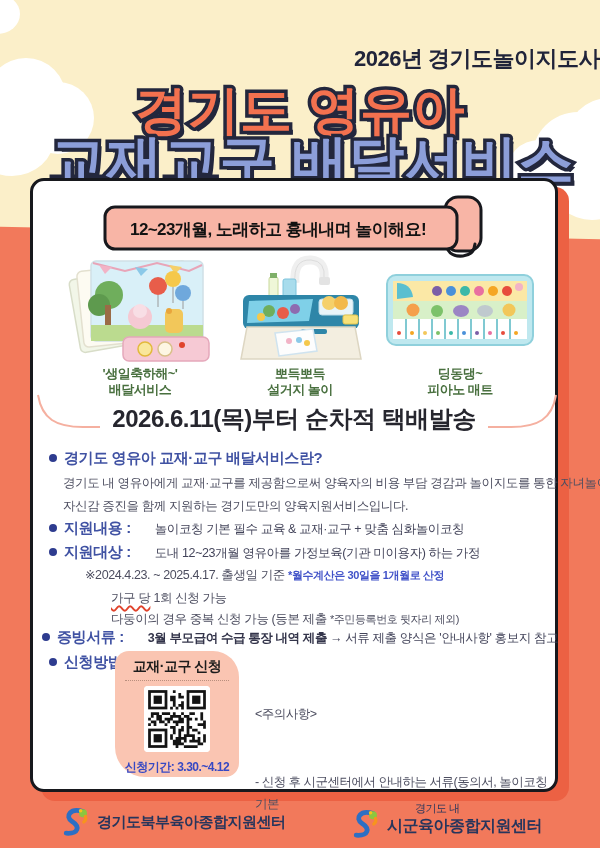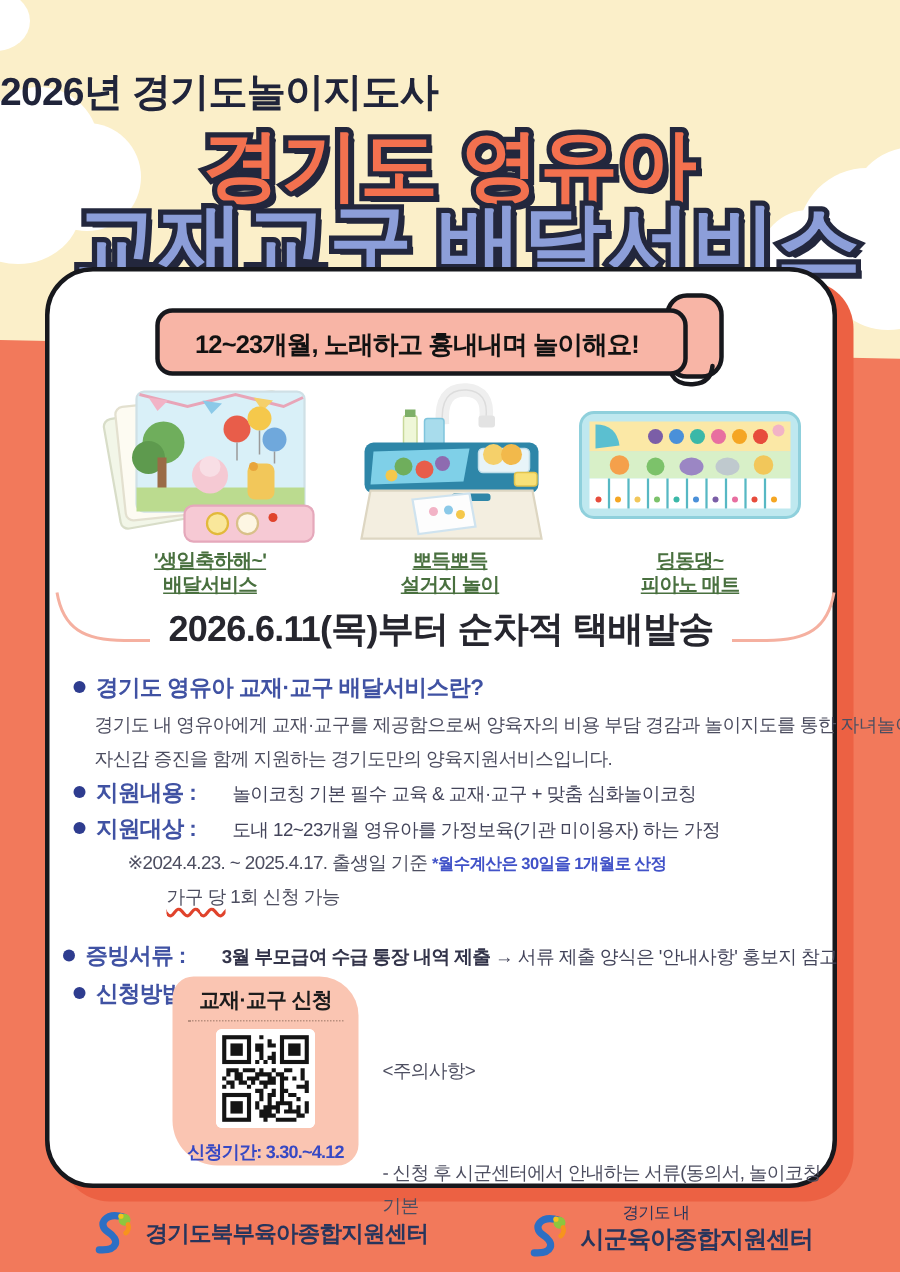--- a/index.html
+++ b/index.html
@@ -14,48 +14,48 @@
   body{font-family:"Liberation Sans","DejaVu Sans",sans-serif;}
   .poster{position:relative;width:600px;height:848px;overflow:hidden;background:var(--bg-cream);margin:0 auto;}
   .abs{position:absolute;}
 
   
   .coral-bg{position:absolute;left:-26px;right:-26px;top:233px;height:680px;background:var(--bg-coral);transform:rotate(1.2deg);}
   .cloud{position:absolute;background:#fff;border-radius:50%;}
   .coral-dot{position:absolute;background:var(--bg-coral);border-radius:50%;}
 
   
-  .year-title{position:absolute;left:0;top:44px;width:100%;text-align:left;
-    font-size:26px;font-weight:800;color:var(--title-navy);letter-spacing:-0.5px;z-index:2;}
+  .year-title{position:absolute;left:0;top:44px;width:100%;text-align:right;
+    font-size:22px;font-weight:800;color:var(--title-navy);letter-spacing:-0.5px;z-index:2;}
   .big-title{position:absolute;left:0;width:100%;text-align:center;font-weight:800;
     letter-spacing:0.5px;z-index:2;}
   .big-title .layer{position:absolute;left:0;top:0;width:100%;}
   .big-title .stroke-layer{-webkit-text-stroke:7px #23273D;color:#23273D;
     text-shadow:4px 4px 0 #23273D;}
   .big-title .fill-layer{position:relative;}
   .t1{top:76px;font-size:52px;}
   .t2{top:124px;font-size:56px;margin-left:12px;}
   .fill-coral{color:var(--title-coral);}
   .fill-blue{color:var(--title-blue);}
 
   
   .card{position:absolute;left:30px;top:178px;width:528px;height:614px;background:#fff;
-    border:3.5px solid #17181D;border-radius:32px;box-shadow:11px 9px 0 var(--card-shadow);z-index:5;}
+    border:3.5px solid #17181D;border-radius:14px;box-shadow:11px 9px 0 var(--card-shadow);z-index:5;}
 
   
   .ribbon{position:absolute;left:68px;top:13px;width:392px;height:66px;}
   .ribbon svg{position:absolute;inset:0;}
   .ribbon-text{position:absolute;left:12px;top:16px;width:330px;height:38px;
     display:flex;align-items:center;justify-content:center;
     font-size:17px;font-weight:800;color:#121212;letter-spacing:-0.6px;white-space:nowrap;}
 
   
   .product{position:absolute;width:150px;text-align:center;}
   .product svg{display:block;}
-  .product-label{margin-top:3px;font-size:13px;font-weight:800;color:var(--label-green);line-height:16px;letter-spacing:-0.5px;text-decoration:underline;}
+  .product-label{margin-top:3px;font-size:13px;font-weight:800;color:var(--label-green);line-height:16px;letter-spacing:-0.5px;}
 
   
   .divider-svg{position:absolute;left:0px;top:212px;width:528px;height:46px;}
   .date-line{position:absolute;left:0;top:222px;width:100%;text-align:center;z-index:2;}
   .date-line span{background:#fff;padding:0 12px;font-size:24px;font-weight:800;color:#26262E;letter-spacing:-0.5px;}
 
   
   .irow{position:absolute;display:flex;align-items:flex-start;letter-spacing:-0.4px;white-space:nowrap;}
   .bullet{width:8px;height:8px;border-radius:50%;background:#2E3C8F;margin:5px 7px 0 0;flex:none;}
   .hlabel{font-size:15px;font-weight:800;color:var(--heading-blue);}
@@ -255,20 +255,23 @@
       <span class="bullet"></span>
       <span class="hlabel">지원대상 :</span>
       <span class="hvalue">도내 12~23개월 영유아를 가정보육(기관 미이용자) 하는 가정</span>
     </div>
     <div class="btext abs" style="left:52px;top:386px;">
       <span>※2024.4.23. ~ 2025.4.17. 출생일 기준 </span><span class="small-blue">*월수계산은 30일을 1개월로 산정</span>
     </div>
     <div class="btext abs" style="left:78px;top:409px;">
       <span class="wavy">가구 당</span><span> 1회 신청 가능</span>
     </div>
+    <div class="btext abs" style="left:78px;top:430px;">
+      <span>다둥이의 경우 중복 신청 가능 (등본 제출 </span><span class="small-note">*주민등록번호 뒷자리 제외)</span>
+    </div>
 
     <div class="irow" style="left:9px;top:447px;">
       <span class="bullet"></span>
       <span class="hlabel">증빙서류 :</span>
       <span class="hvalue"><span class="bold-dark">3월 부모급여 수급 통장 내역 제출</span><span> → 서류 제출 양식은 '안내사항' 홍보지 참고</span></span>
     </div>
 
     <div class="irow" style="left:16px;top:472px;">
       <span class="bullet"></span>
       <span class="hlabel">신청방법</span>

